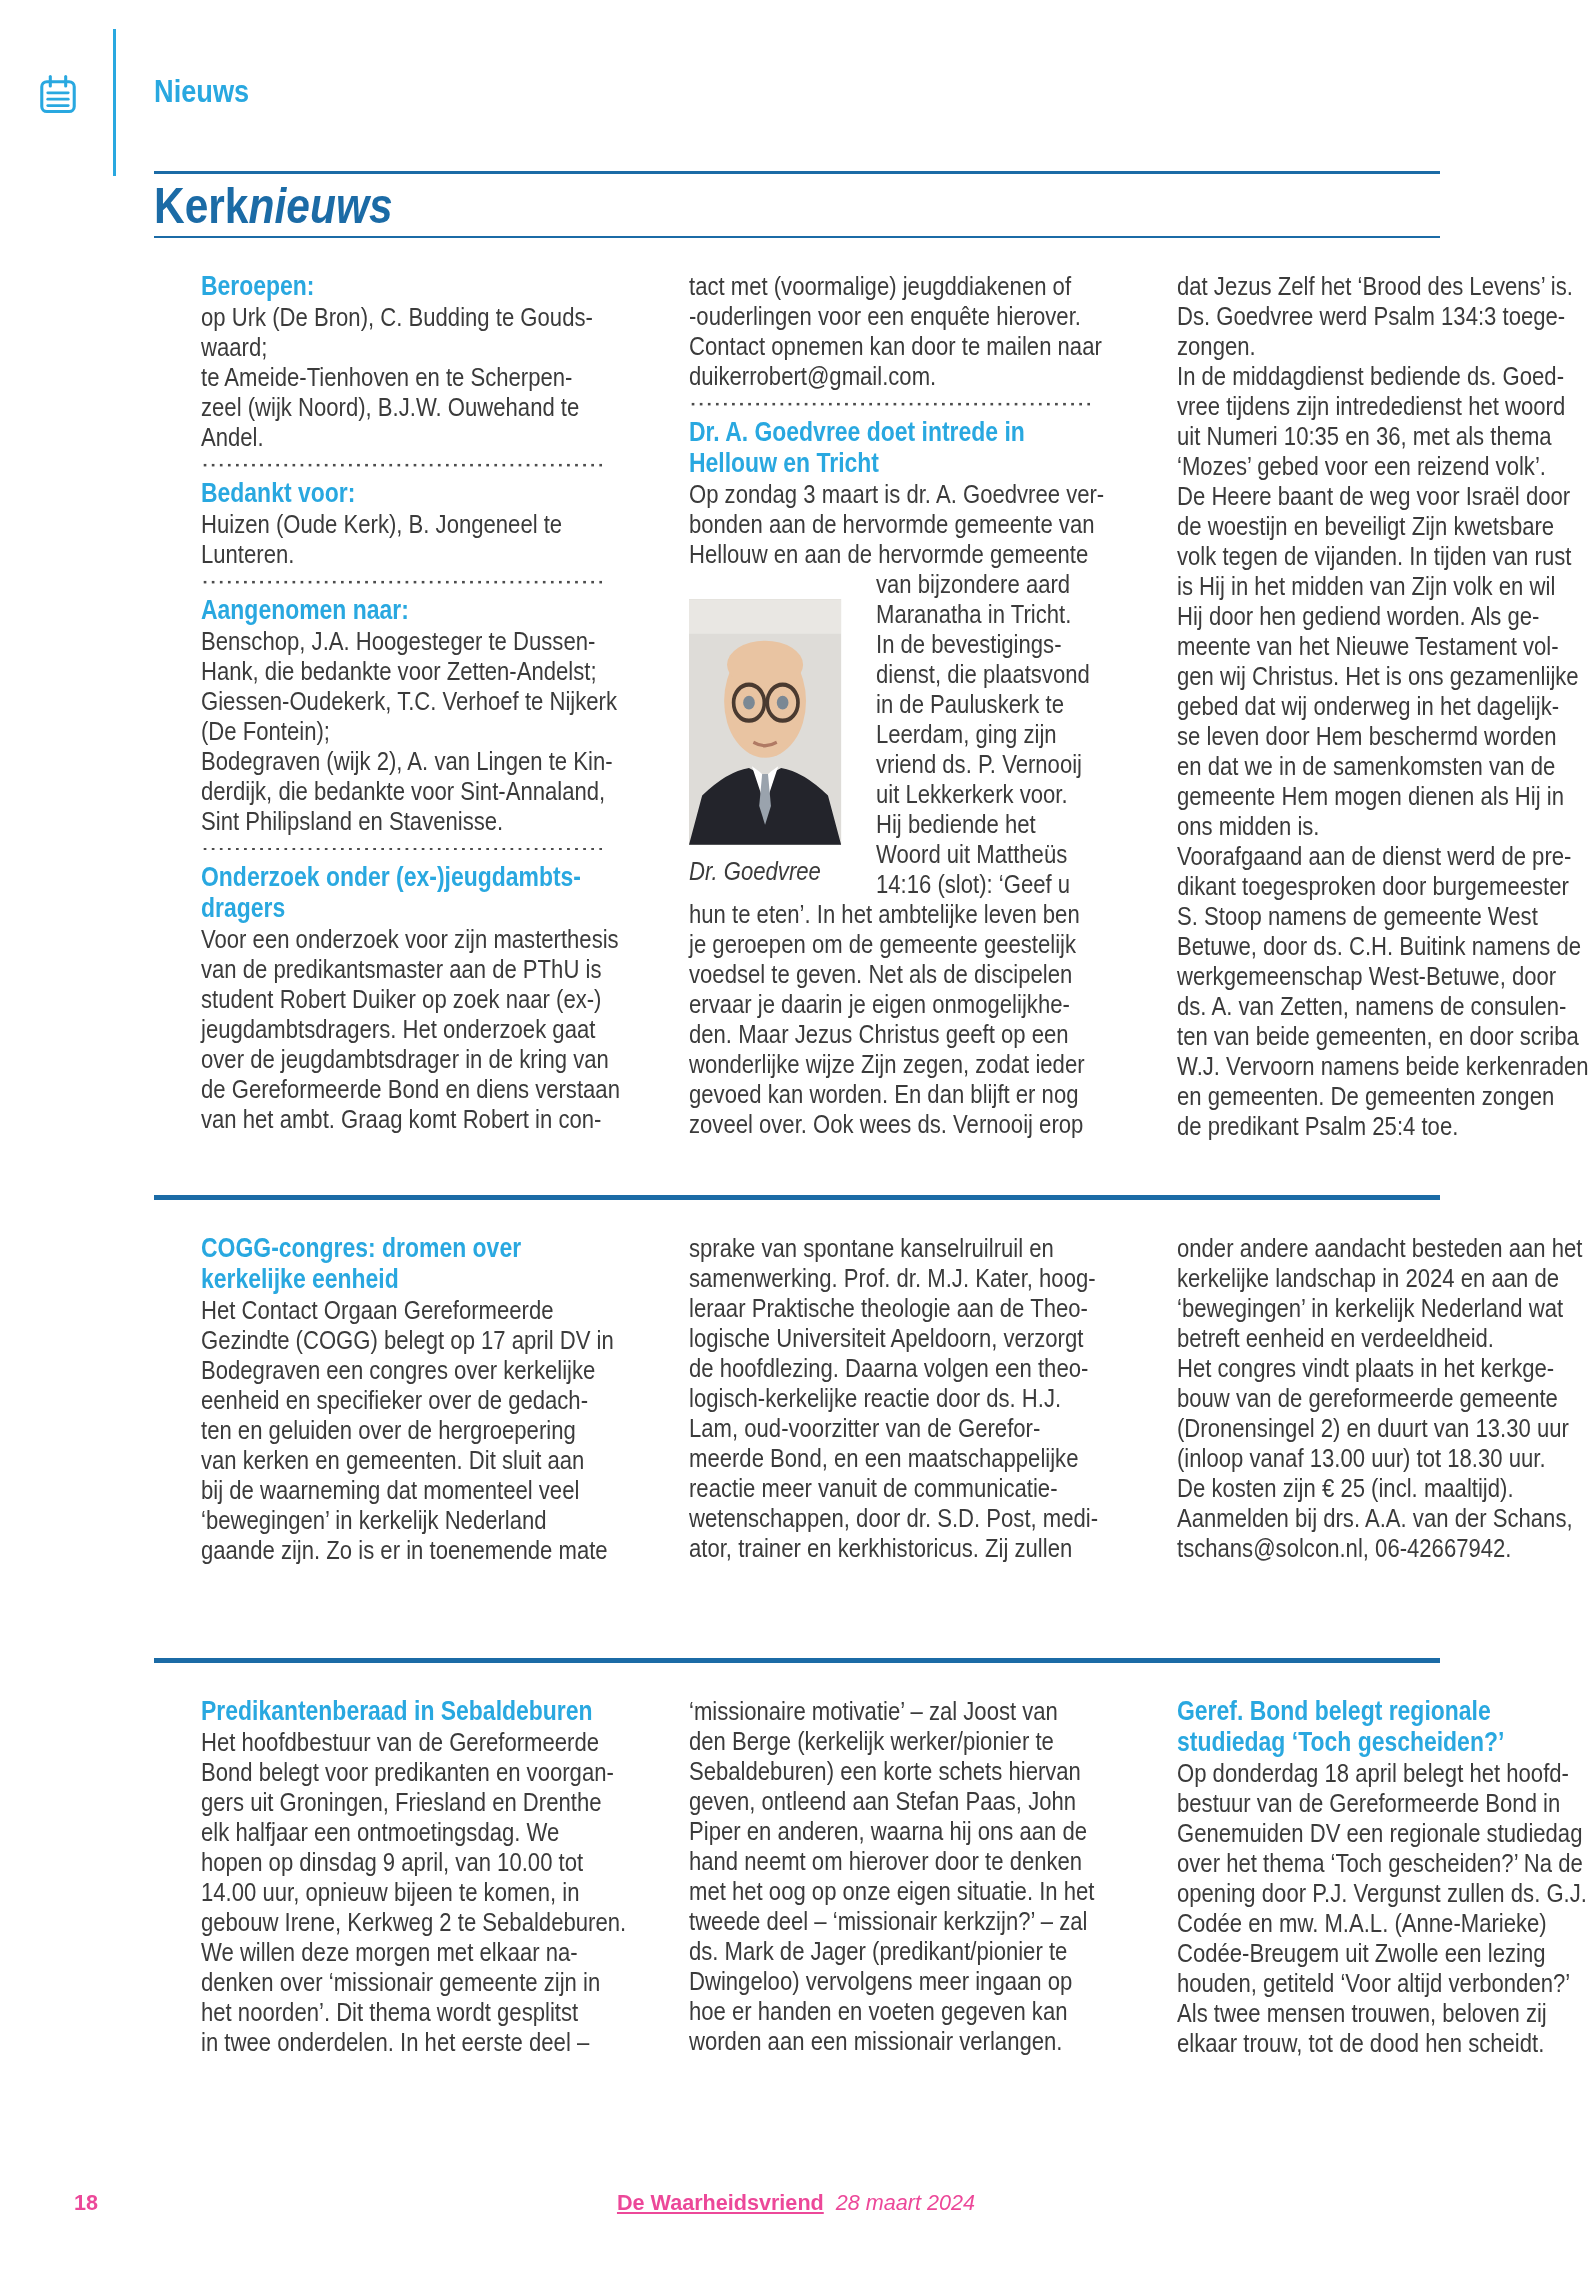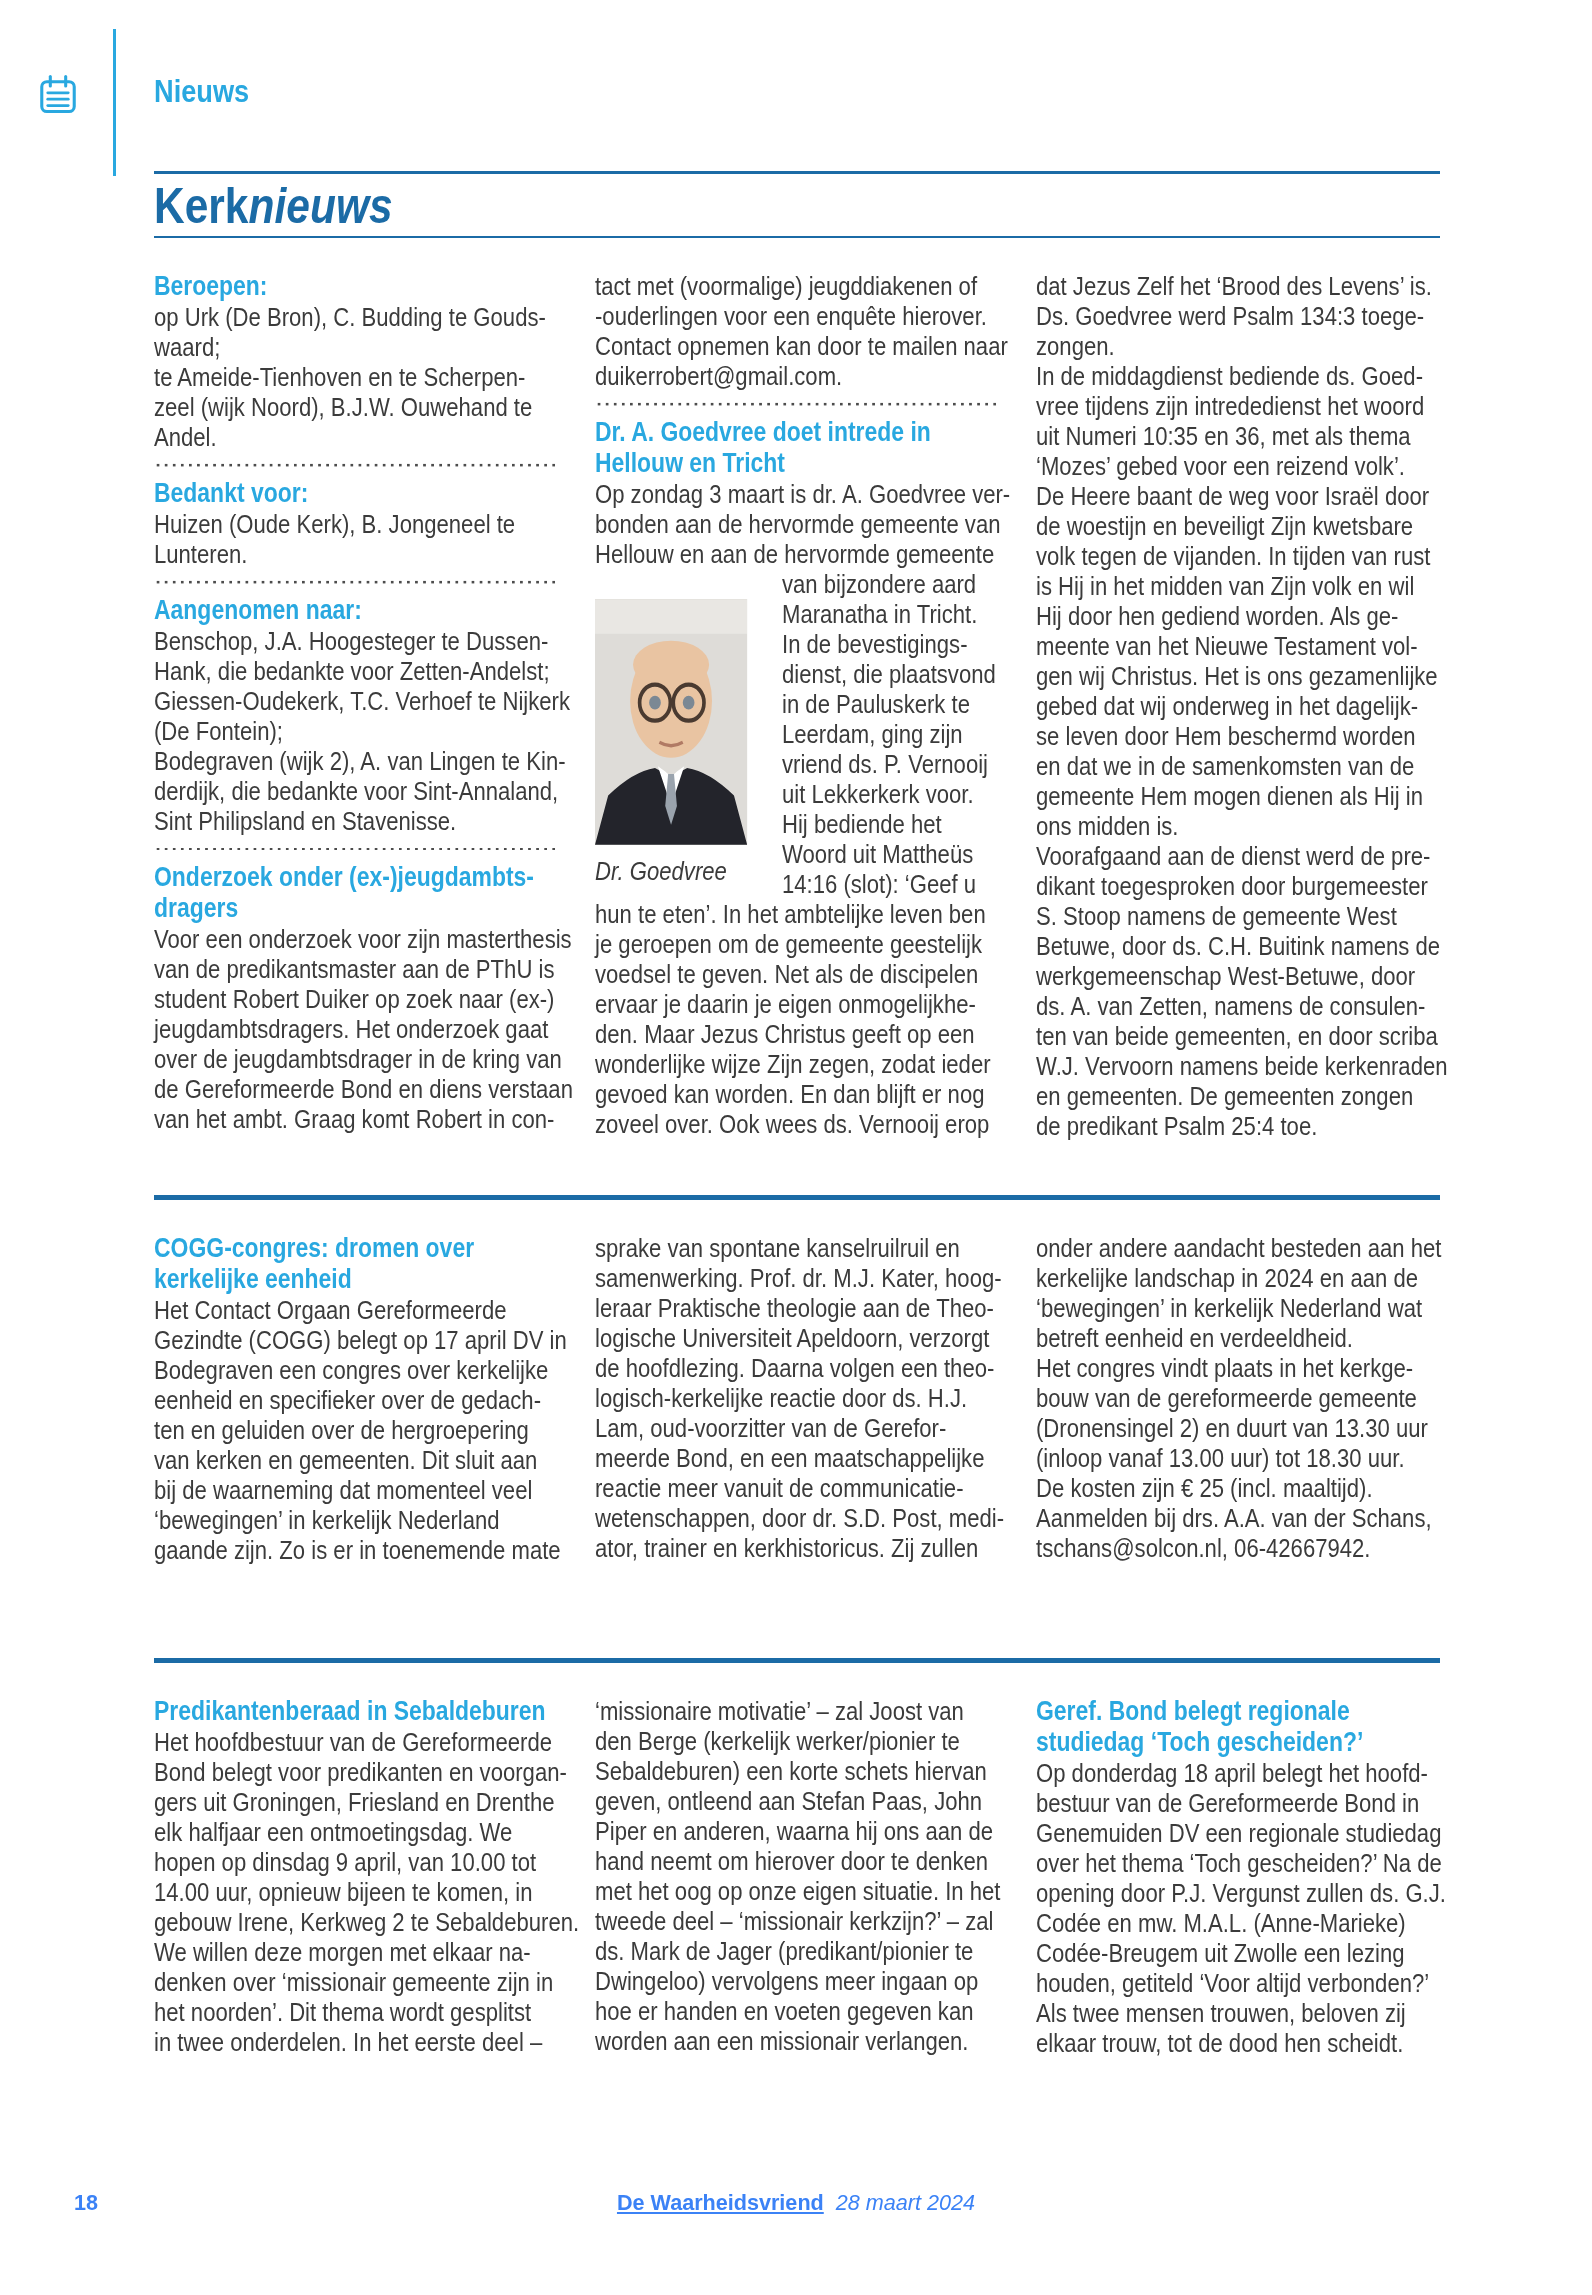--- a/index.html
+++ b/index.html
@@ -9,40 +9,40 @@
     font-family:"Liberation Sans",sans-serif;
   }
   
   .sq{transform:scaleX(0.85);transform-origin:0 0;width:117.65%;}
   .section{position:absolute;left:154px;width:1286px;}
   .rule{height:2.6px;background:#1b6ba6;}
   .sec-title{padding:7px 0 5px;}
   .sec-title .t{font-size:50px;line-height:50px;font-weight:bold;color:#1b6ba6;white-space:pre;}
   .sec-title .it{font-style:italic;}
   .cols{display:flex;gap:35px;margin-top:33px;align-items:flex-start;}
-  .colw{width:406px;flex:0 0 406px;}
+  .colw{width:406px;flex:0 0 406px;margin-left:47px;}
   .colin{width:477px;transform:scaleX(0.85);transform-origin:0 0;}
   .h{color:#29a8e0;font-weight:bold;font-size:27px;line-height:31px;white-space:pre;margin:0;}
   .p{color:#3b3b3b;font-size:26px;line-height:30px;white-space:pre;margin:0;}
   .dotline{height:4.3px;margin:11.2px 0 10.4px 0;width:477px;
     background-image:radial-gradient(circle,#4c4c4c 1.5px,transparent 1.6px);
     background-size:9.5px 4.3px;background-repeat:repeat-x;background-position:0 50%;}
   
   .photorow{display:flex;margin:0;}
   .photocol{flex:0 0 220px;width:220px;padding-top:30px;}
   .photo{width:179px;height:246px;background:#dcdad6;overflow:hidden;}
   .caption{font-style:italic;font-size:26px;line-height:30px;color:#3b3b3b;margin-top:11.2px;white-space:pre;}
   
   #pageheader{position:absolute;left:0;top:0;width:1592px;height:190px;}
   #pageheader .icon{position:absolute;left:38px;top:74px;}
   #pageheader .vrule{position:absolute;left:113px;top:29px;width:2.6px;height:147px;background:#29a8e0;}
   #pageheader .kicker{position:absolute;left:154px;top:72px;font-size:32px;line-height:38px;
     font-weight:bold;color:#29a8e0;white-space:pre;}
   
-  #pagefooter{position:absolute;left:0;top:2190px;width:1592px;height:35px;font-size:21.6px;color:#3b82f6;}
+  #pagefooter{position:absolute;left:0;top:2190px;width:1592px;height:35px;font-size:21.6px;color:#ec4899;}
   #pagefooter .pn{position:absolute;left:74px;top:0;font-weight:bold;}
   #pagefooter .center{position:absolute;left:0;top:0;width:1592px;text-align:center;}
   #pagefooter .ft{font-weight:bold;text-decoration:underline;}
   #pagefooter .fd{font-style:italic;margin-left:12px;}
   svg{display:block;}
 </style>
 </head>
 <body>
 
 <div id="pageheader">

